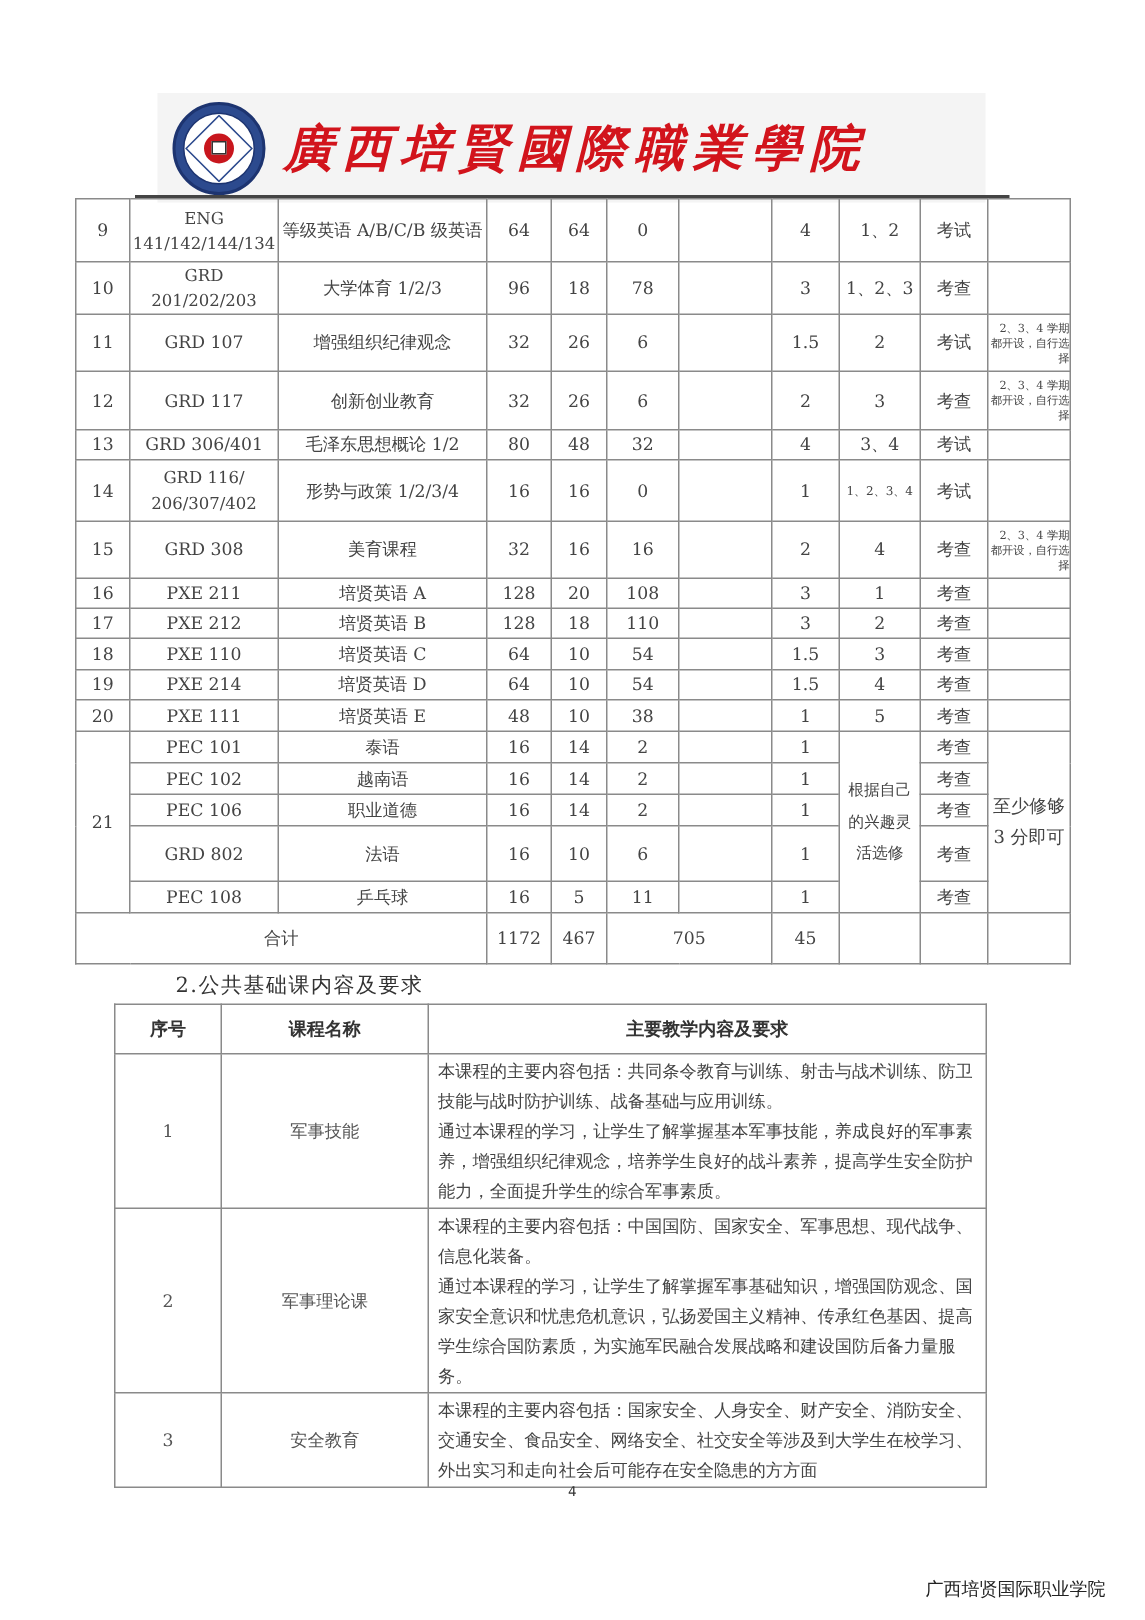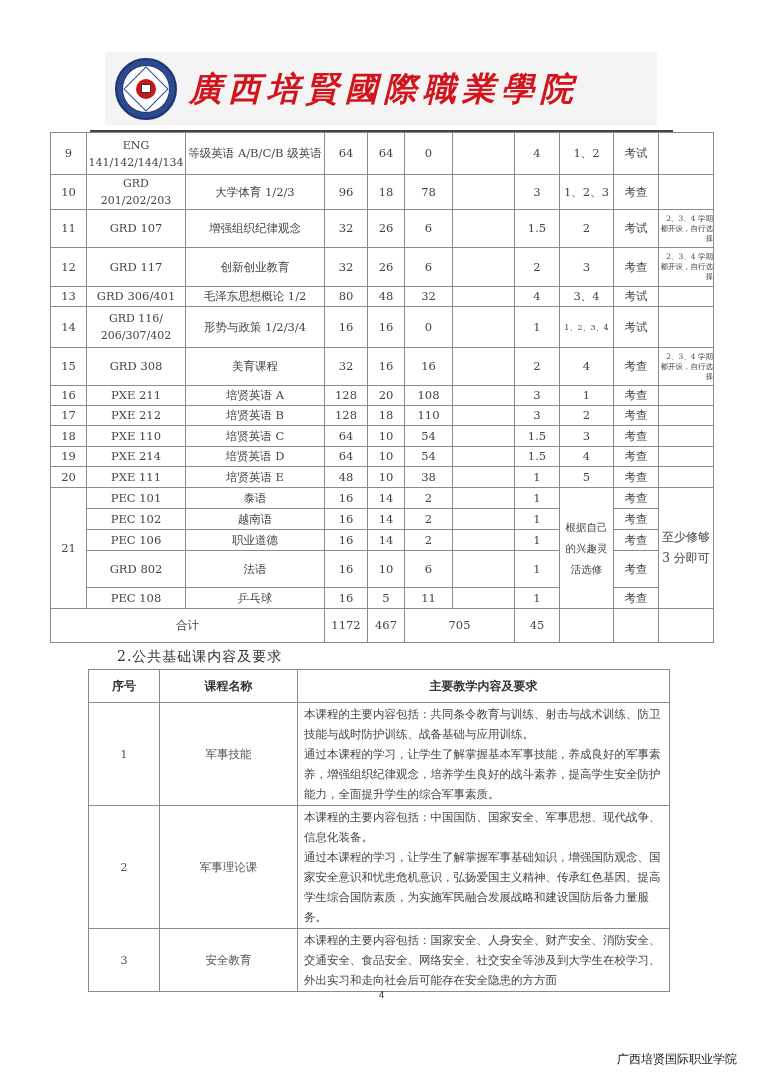--- a/index.html
+++ b/index.html
@@ -1,21 +1,21 @@
 <!DOCTYPE html>
 <html><head>
 <meta charset="utf-8">
 <style>
   html, body { margin: 0; padding: 0; }
   body {
     width: 763px; height: 1080px; background: #ffffff; position: relative; overflow: hidden;
     font-family: "DejaVu Serif", "Liberation Serif", serif; color: #333;
   }
   .banner {
-    position: absolute; left: 105px; top: 52px; width: 552px; height: 73px;
+    position: absolute; left: 105px; top: 62px; width: 552px; height: 73px;
     background: #f4f4f4; display: flex; align-items: center;
   }
   .logo {
     width: 62px; height: 62px; border-radius: 50%; margin-left: 10px;
     background: #2c4a8e; border: 2px solid #1d3470; position: relative; flex: none;
     box-sizing: border-box;
   }
   .logo .ring {
     position: absolute; left: 5px; top: 5px; width: 48px; height: 48px; border-radius: 50%;
     background: #ffffff; border: 1px solid #1d3470; box-sizing: border-box;
@@ -48,21 +48,21 @@
   .t1 { left: 50px; top: 132px; width: 663px; }
   .t1 td { font-size: 11.5px; }
   .small { font-size: 8px !important; line-height: 11px !important; }
   .note { font-size: 7.5px !important; line-height: 10px !important; text-align: right; }
   .mid { font-size: 11px !important; line-height: 17px !important; }
 
   .section-title {
     position: absolute; left: 117px; top: 648px; font-size: 14px; color: #333;
     font-family: "DejaVu Serif", serif; letter-spacing: 1px;
   }
-  .t2 { left: 88px; top: 669px; width: 581px; }
+  .t2 { left: 76px; top: 669px; width: 581px; }
   .t2 td { font-size: 11.5px; color: #555; }
   .t2 .hdr td { font-weight: bold; color: #333; font-size: 12px; }
   .t2 .content { text-align: left; padding: 1px 6px; line-height: 20px; font-size: 11.5px; color: #444; vertical-align: top; }
   .t2 .content p { margin: 0; }
 
   .page-num { position: absolute; left: 0; width: 763px; top: 990px; text-align: center; font-size: 9px; color: #333; font-family: "DejaVu Sans", sans-serif; }
   .footer { position: absolute; right: 26px; top: 1051px; font-size: 12px; color: #222; font-family: "DejaVu Sans", sans-serif; }
 </style>
 </head>
 <body>

